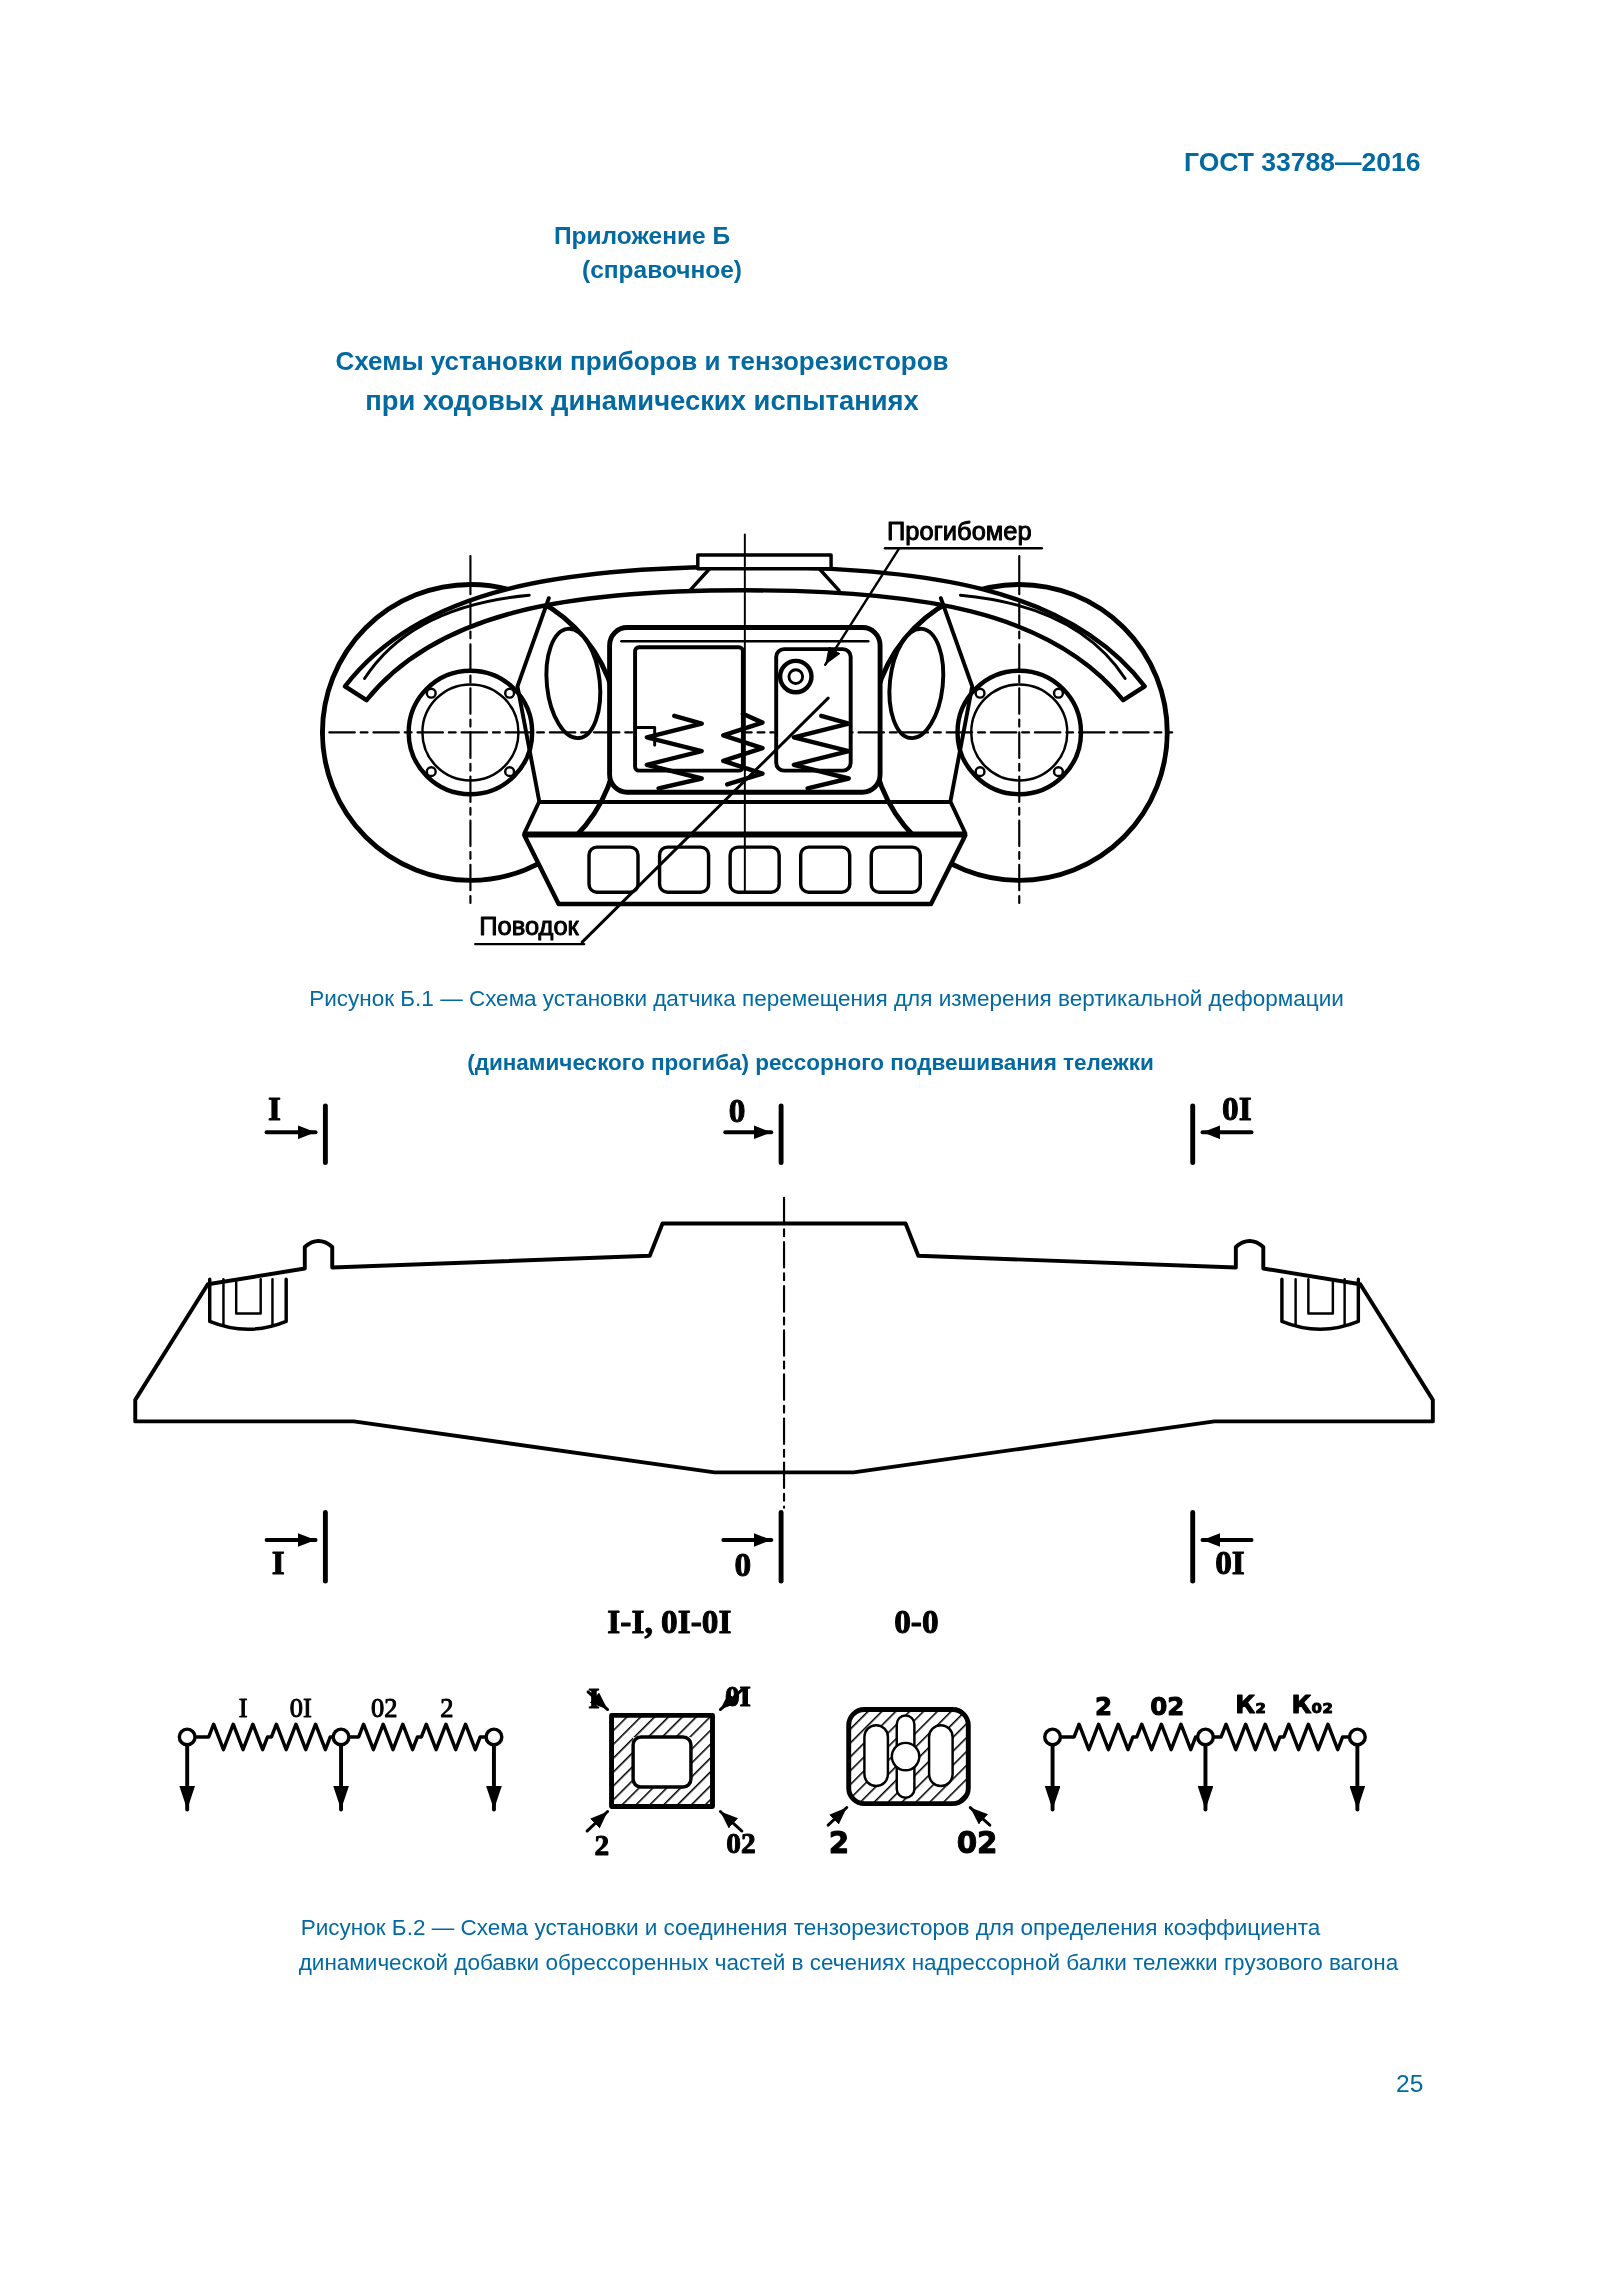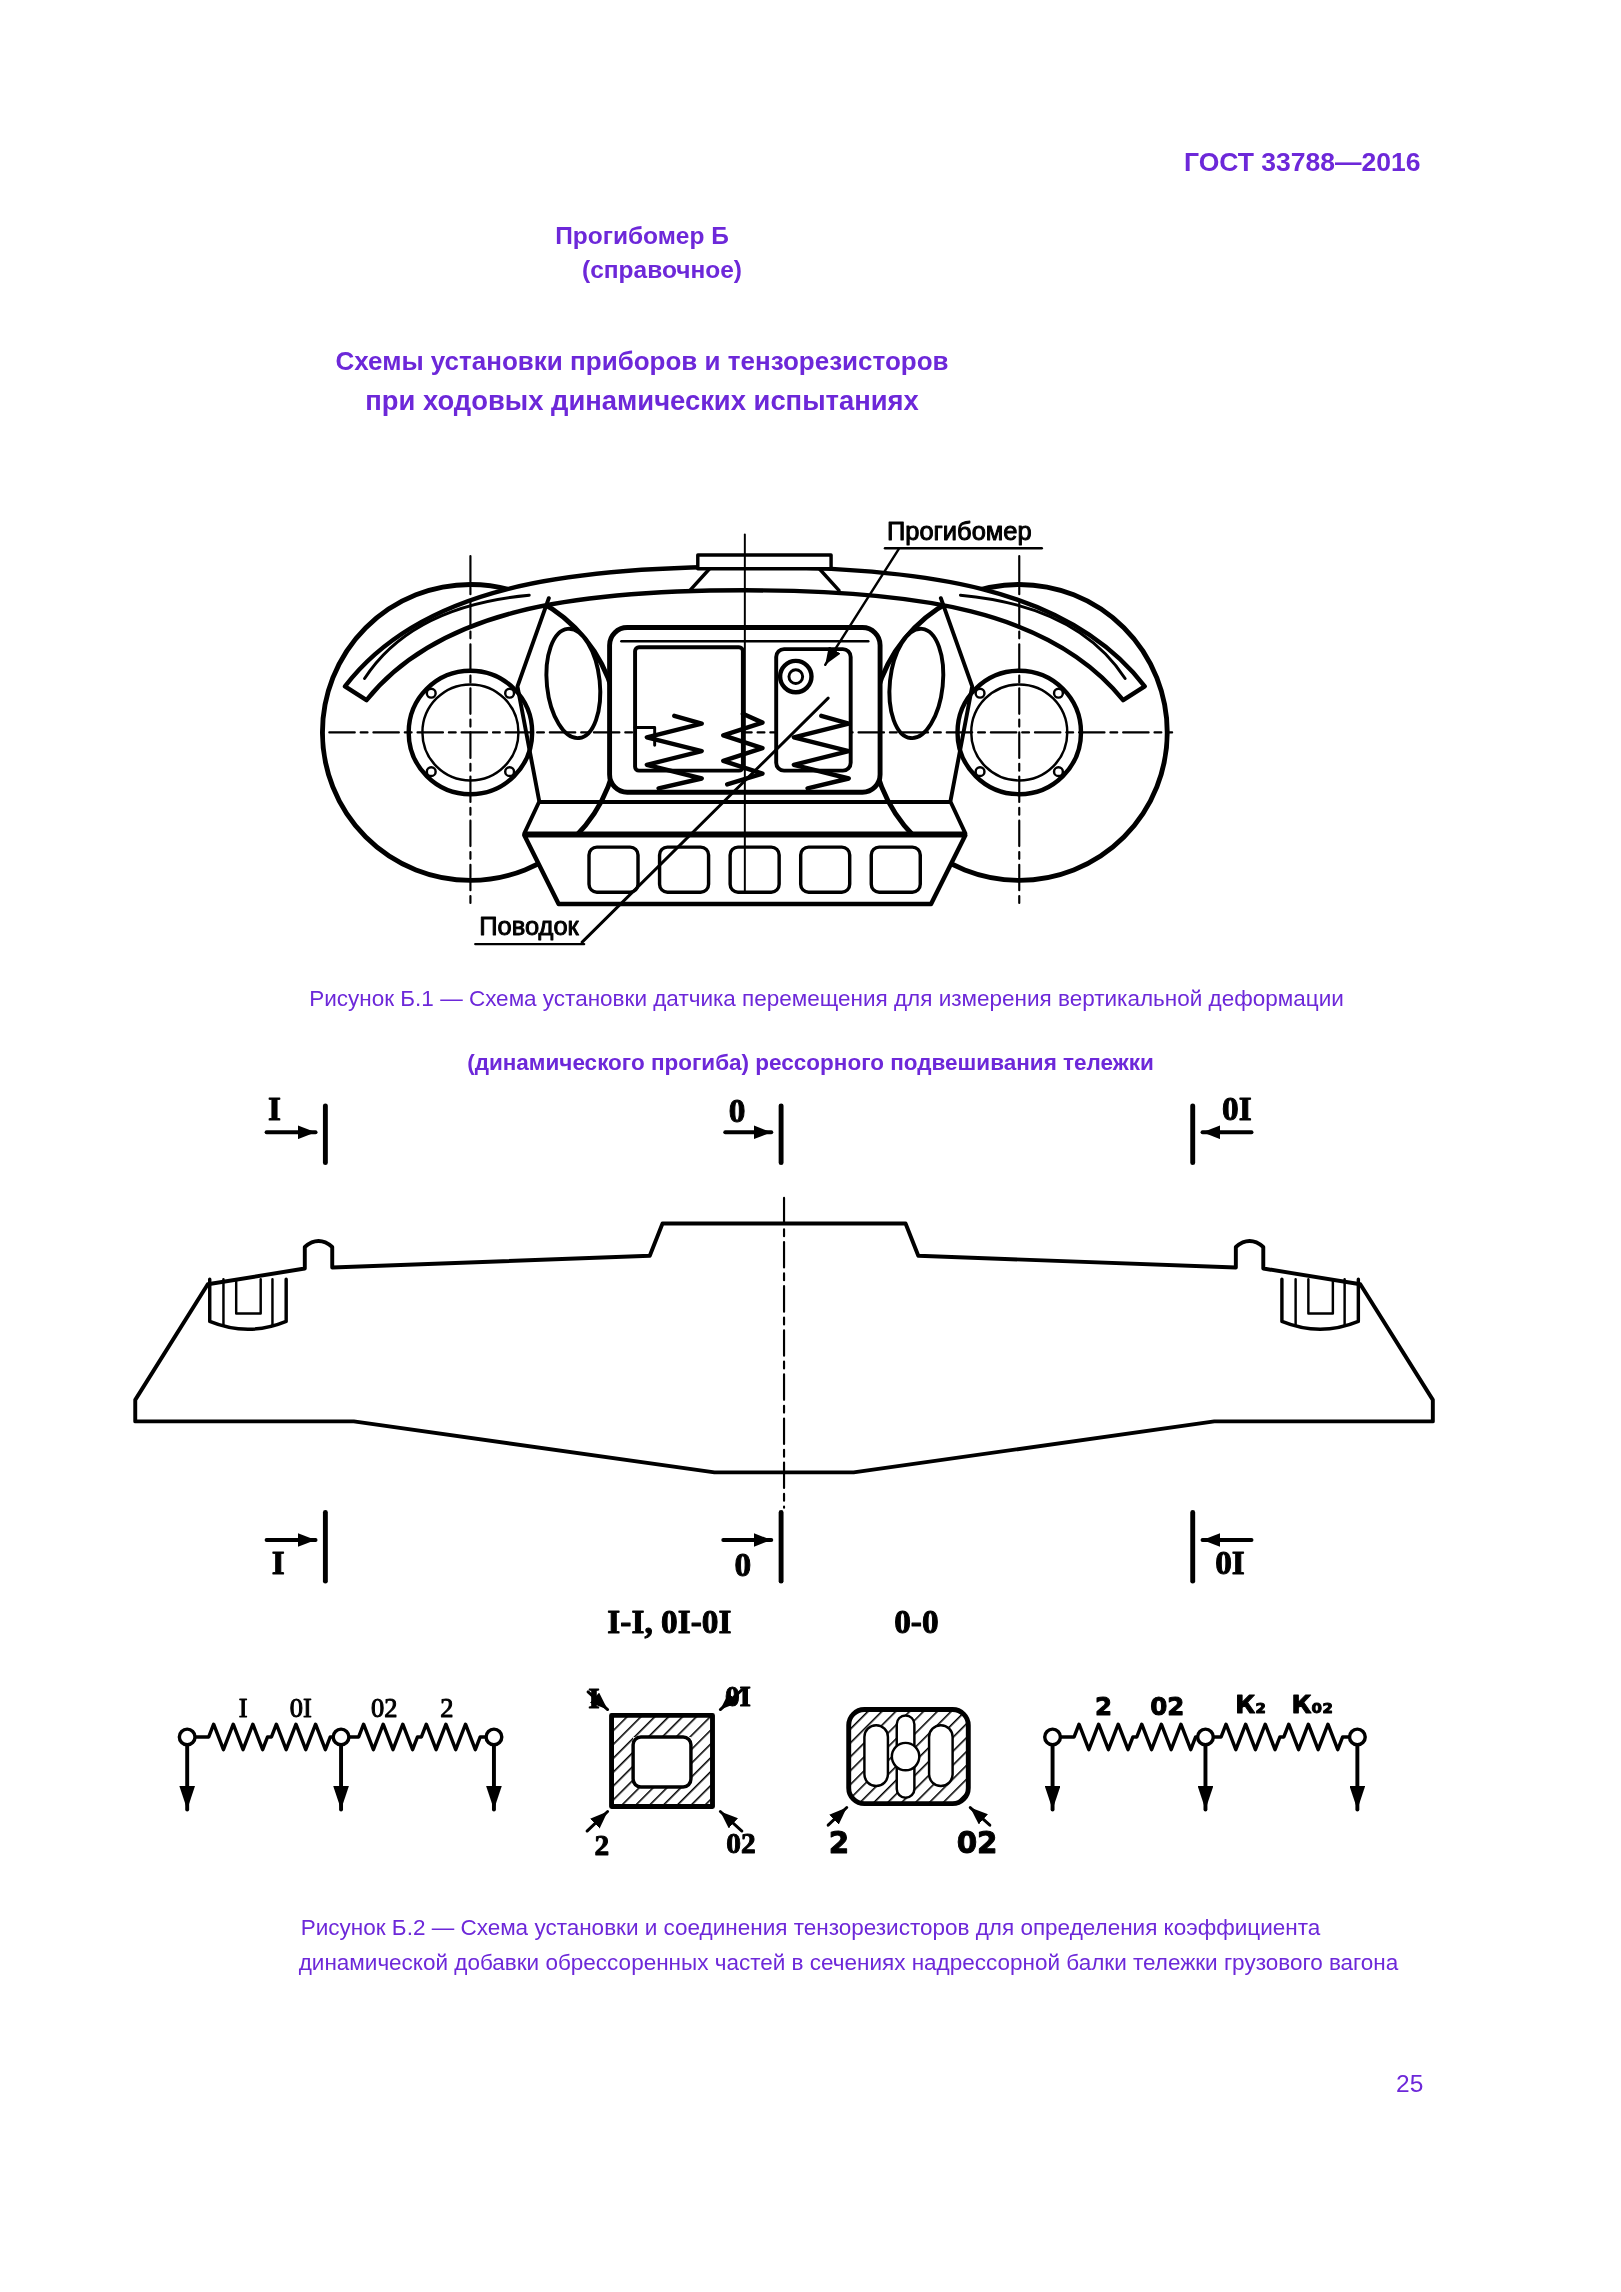--- a/index.html
+++ b/index.html
@@ -1,38 +1,38 @@
 <!DOCTYPE html>
 <html><head>
 <meta charset="utf-8">
 <style>
   html,body{margin:0;padding:0;background:#e8e8e8;}
   .page{position:relative;width:1621px;height:2293px;background:#fff;overflow:hidden;
-        font-family:"Liberation Sans",sans-serif;color:#6d28d9;}
+        font-family:"Liberation Sans",sans-serif;color:#0369a1;}
   .t{position:absolute;white-space:nowrap;}
   .bold{font-weight:bold;}
   .ctr{text-align:center;}
   .head-col{left:0;width:1284px;}
   .cap{left:0;width:1621px;font-size:22.5px;}
   svg text{fill:#000;}
   .lbl-sans{font-family:"Liberation Sans",sans-serif;font-size:26px;}
   .lbl-serif{font-family:"Liberation Serif",serif;font-weight:bold;font-size:30px;}
   .lbl-serif-big{font-family:"Liberation Serif",serif;font-weight:bold;font-size:34px;}
   .lbl-serif-sm{font-family:"Liberation Serif",serif;font-size:27px;}
   .lbl-bold{font-family:"DejaVu Sans",sans-serif;font-weight:bold;font-size:25px;}
   .lbl-bold-big{font-family:"DejaVu Sans",sans-serif;font-weight:bold;font-size:30px;}
 </style>
 </head>
 <body>
 
 <div class="page">
 
   <div class="t bold" style="left:1184px;top:147px;font-size:26.5px;">ГОСТ 33788—2016</div>
 
-  <div class="t bold ctr head-col" style="top:222px;font-size:24.5px;">Прогибомер Б</div>
+  <div class="t bold ctr head-col" style="top:222px;font-size:24.5px;">Приложение Б</div>
   <div class="t bold ctr head-col" style="top:256px;font-size:24.5px;padding-left:20px;">(справочное)</div>
   <div class="t bold ctr head-col" style="top:346px;font-size:26px;">Схемы установки приборов и тензорезисторов</div>
   <div class="t bold ctr head-col" style="top:385px;font-size:27.4px;">при ходовых динамических испытаниях</div>
 
   <svg width="1621" height="2293" viewBox="0 0 1654 2339" style="position:absolute;left:0;top:0;" fill="none" stroke-linecap="round" stroke-linejoin="round">
     <defs>
       <marker id="arrL" markerUnits="userSpaceOnUse" markerWidth="20" markerHeight="14" refX="18" refY="7" orient="auto">
           <path d="M0,0 L18,7 L0,14 Z" fill="#000" stroke="none"></path>
         </marker>
       <marker id="arrB" markerUnits="userSpaceOnUse" markerWidth="26" markerHeight="16" refX="24" refY="8" orient="auto">

